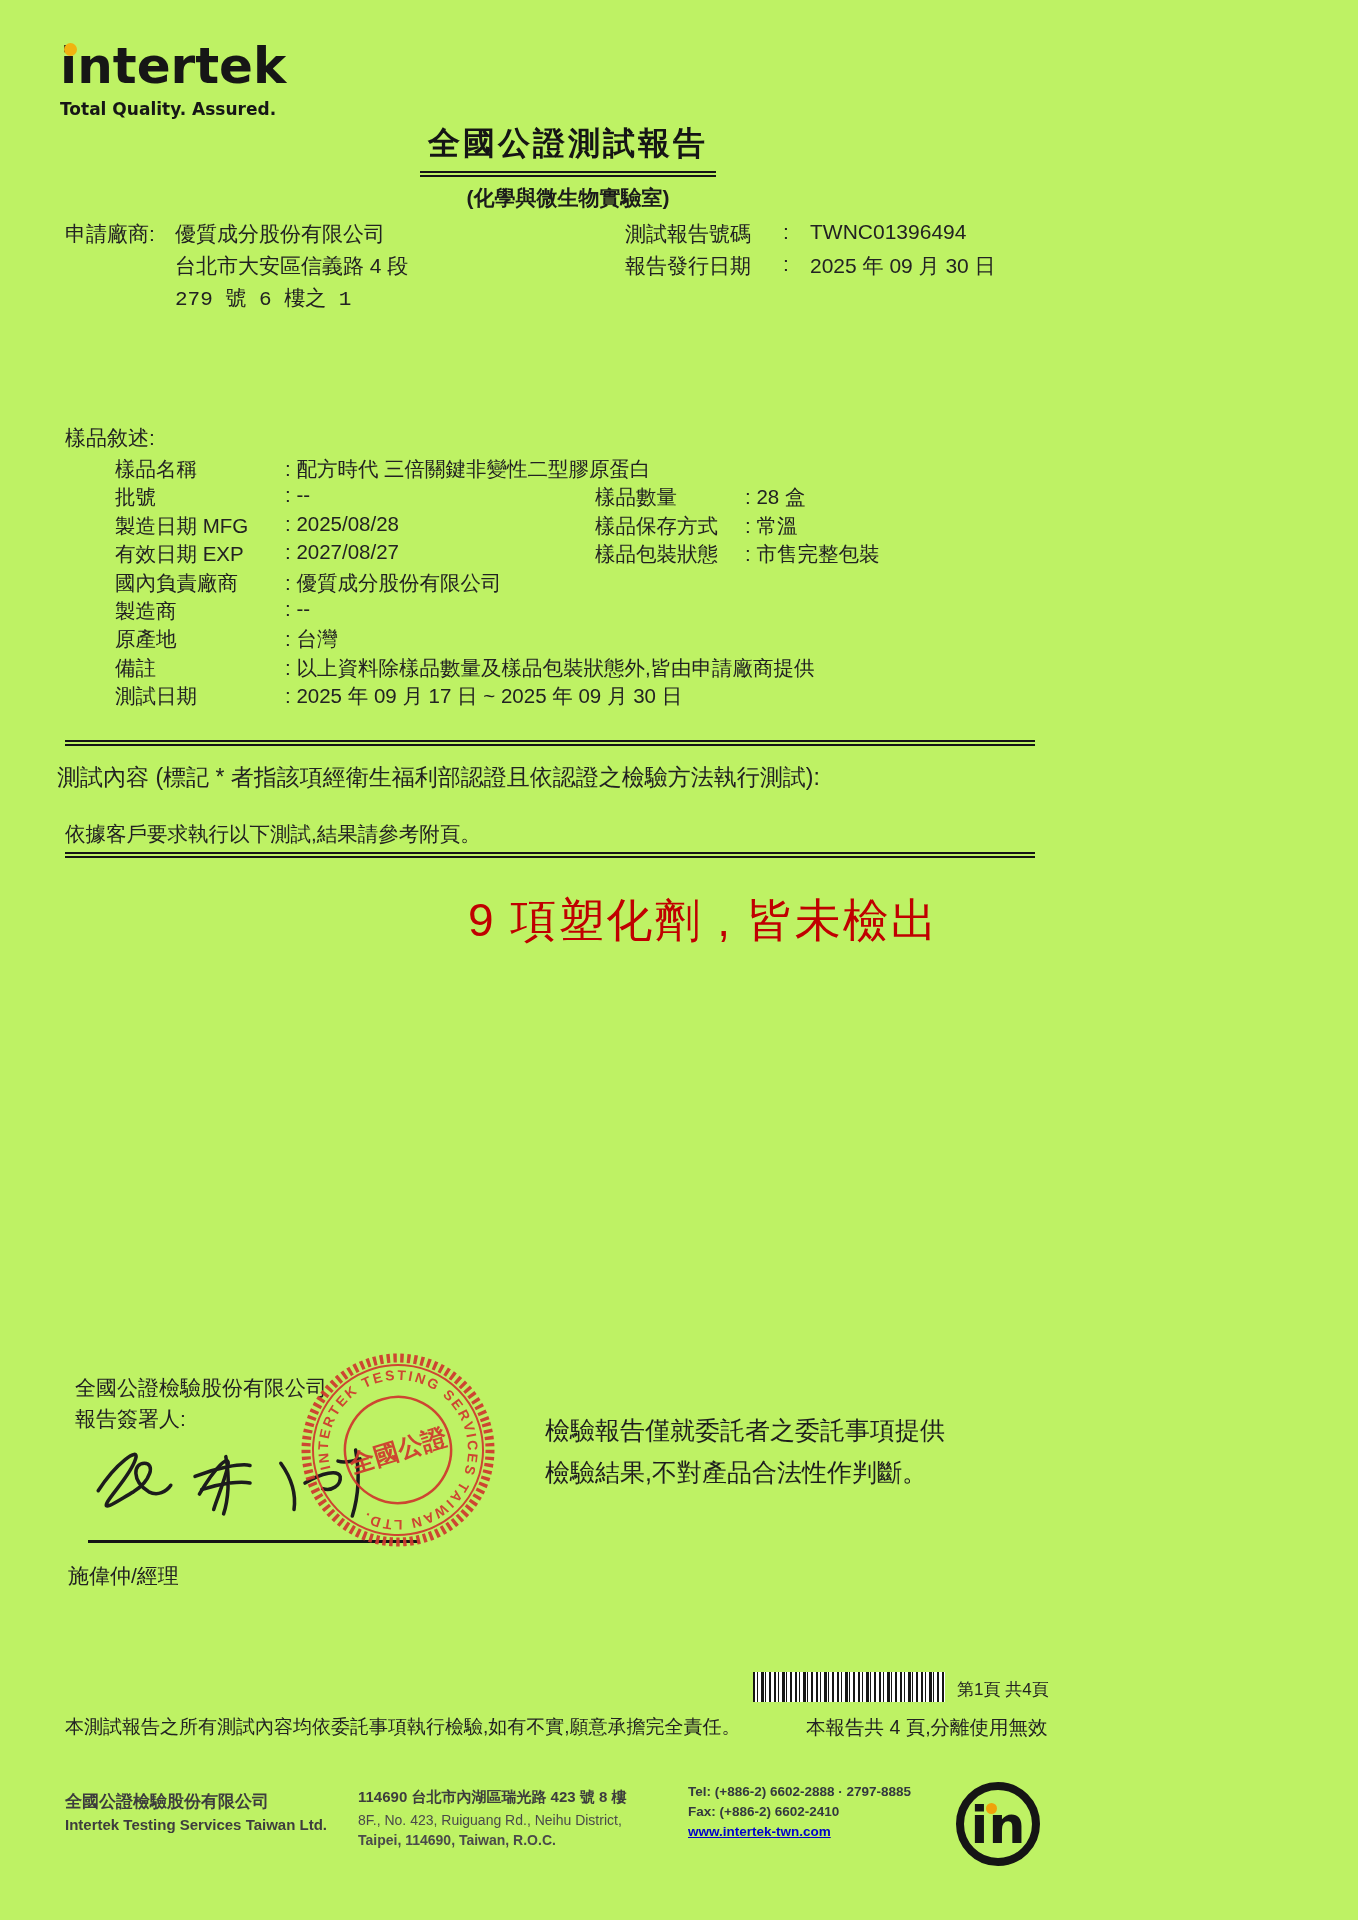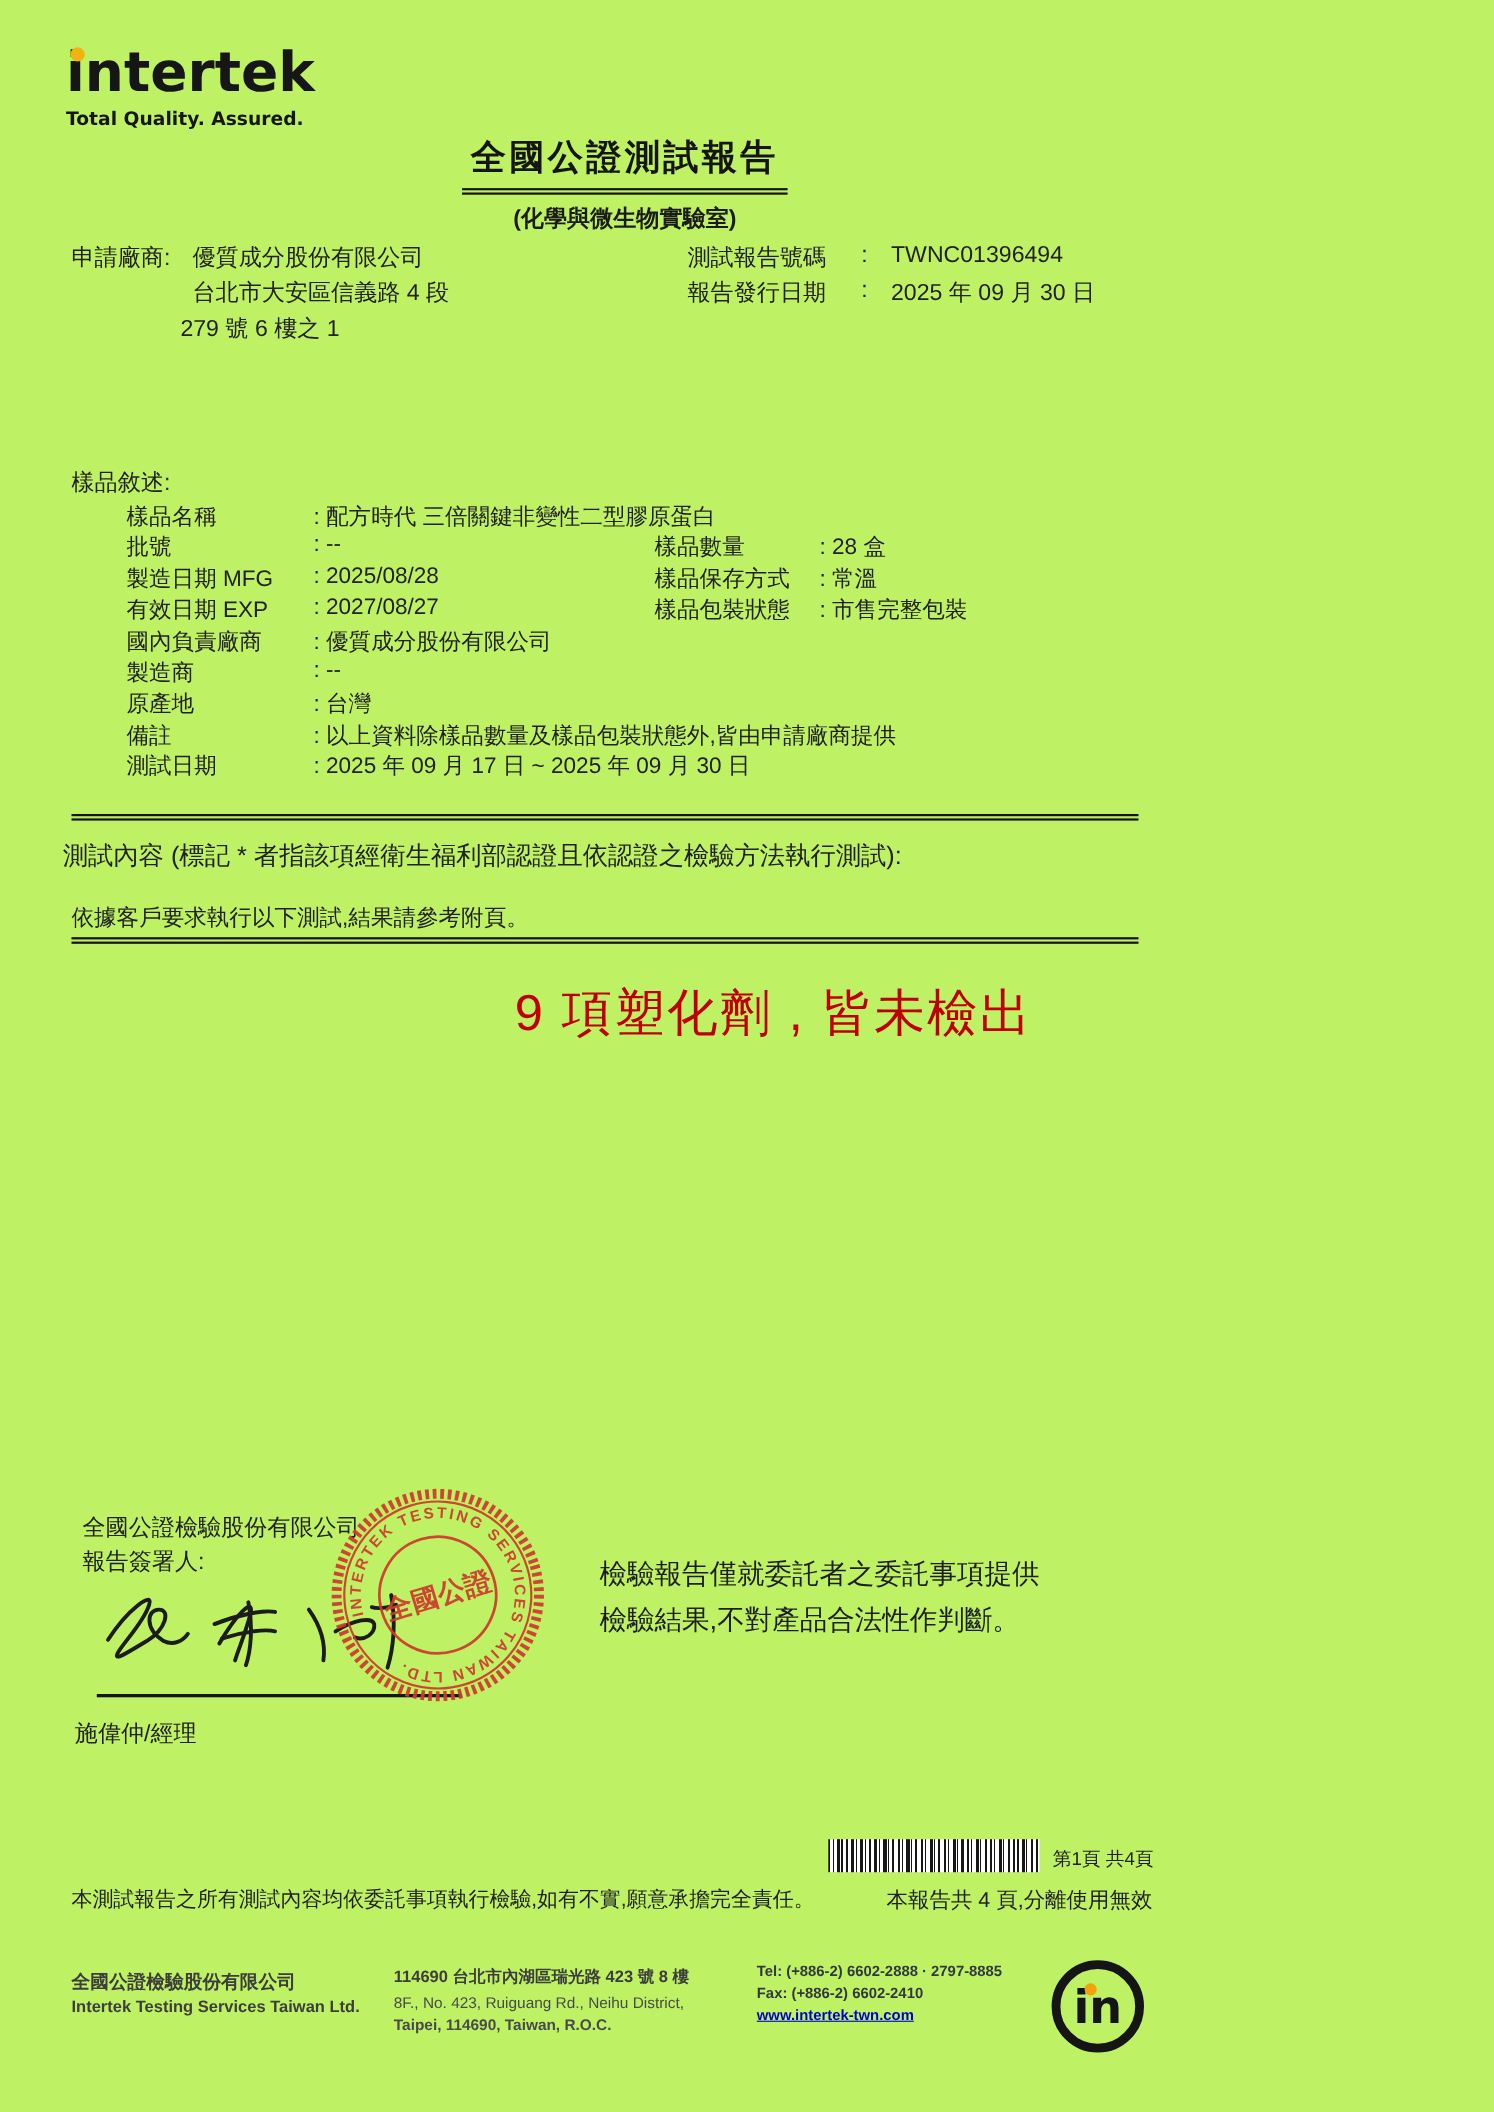--- a/index.html
+++ b/index.html
@@ -22,21 +22,21 @@
   .title-wrap { position:absolute; left:0; top:122px; width:1136px; text-align:center; }
   .doc-title { display:inline-block; font-size:32px; font-weight:bold; letter-spacing:3px;
                color:#151515; border-bottom:6px double #151515; padding:0 8px 5px 8px; }
   .doc-subtitle { font-size:21px; font-weight:bold; color:#1b1b1b; margin-top:7px; }
 
   
   .t21 { font-size:21px; color:#222; white-space:nowrap; }
   .app-label { left:65px;  top:220px; }
   .app-name  { left:175px; top:220px; }
   .app-addr1 { left:175px; top:252px; }
-  .app-addr2 { left:164px; top:284px; }
+  .app-addr2 { left:175px; top:284px;font-family:Liberation Mono, monospace; }
   .meta-row  { display:flex; }
   .meta-row .m-label { width:158px; }
   .meta-row .m-sep   { width:27px; }
   .meta-1 { left:625px; top:220px; }
   .meta-2 { left:625px; top:252px; }
 
   
   .sample-heading { left:65px; top:424px; font-size:21px; }
   .sample-rows { position:absolute; left:115px; top:455px; width:1000px; }
   .s-row { position:relative; height:28.4px; font-size:20.5px; white-space:nowrap; }
@@ -93,21 +93,21 @@
   .f-addr-en1   { left:358px; top:1812px; font-size:14px; font-weight:normal; color:#4a4a4a; }
   .f-addr-en2   { left:358px; top:1832px; font-size:14px; font-weight:bold; color:#4a4a4a; }
   .f-tel { left:688px; top:1784px; font-size:13.5px; font-weight:bold; color:#33383f; }
   .f-fax { left:688px; top:1804px; font-size:13.5px; font-weight:bold; color:#33383f; }
   .f-web { left:688px; top:1824px; font-size:13.5px; font-weight:bold; color:#0000cc;
            text-decoration:underline; }
 
   .in-logo { position:absolute; left:956px; top:1782px; width:84px; height:84px;
              border:8px solid #151515; border-radius:50%; box-sizing:border-box; }
   .in-logo .txt { position:absolute; left:50%; top:50%; transform:translate(-50%,-48%);
-                  font-family:"DejaVu Sans", sans-serif; font-weight:bold; font-size:42px; color:#151515; }
+                  font-family:"DejaVu Sans", sans-serif; font-weight:bold; font-size:52px; color:#151515; }
   .in-logo .dot { position:absolute; left:22px; top:13px; width:11px; height:11px;
                   border-radius:50%; background:#f0a30a; }
 </style>
 </head>
 <body>
 
 <div class="page">
 
   <div class="logo">
     <div class="brand">

